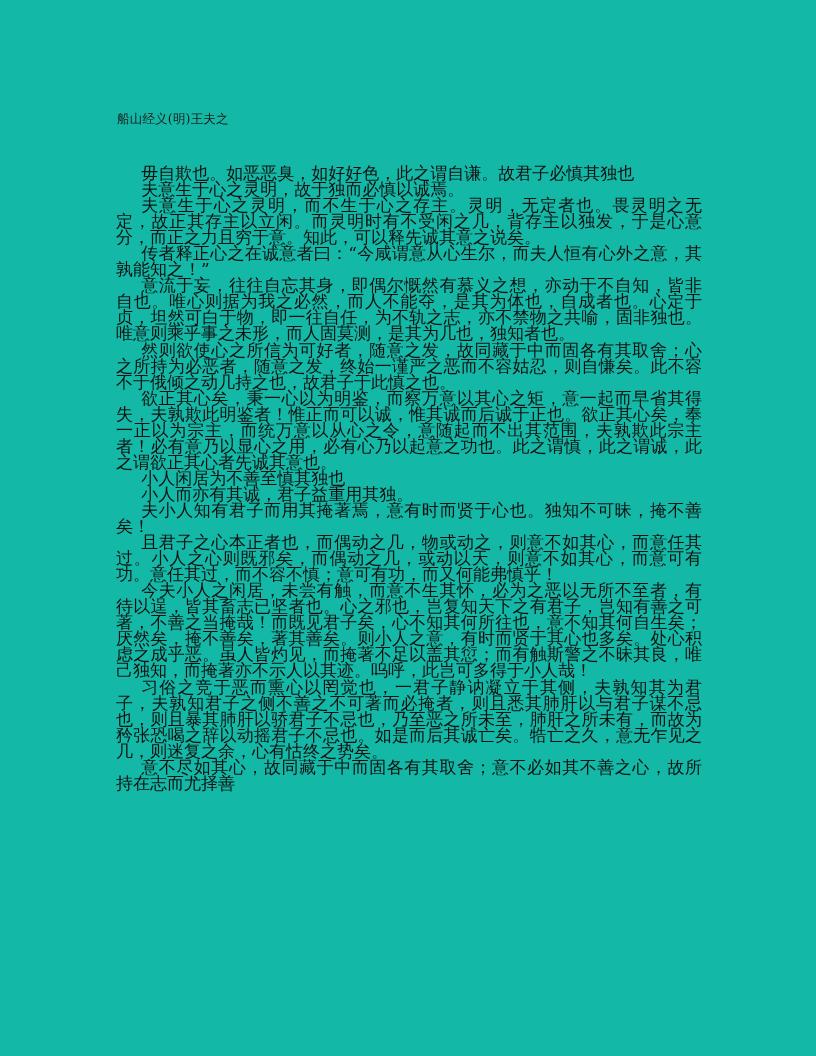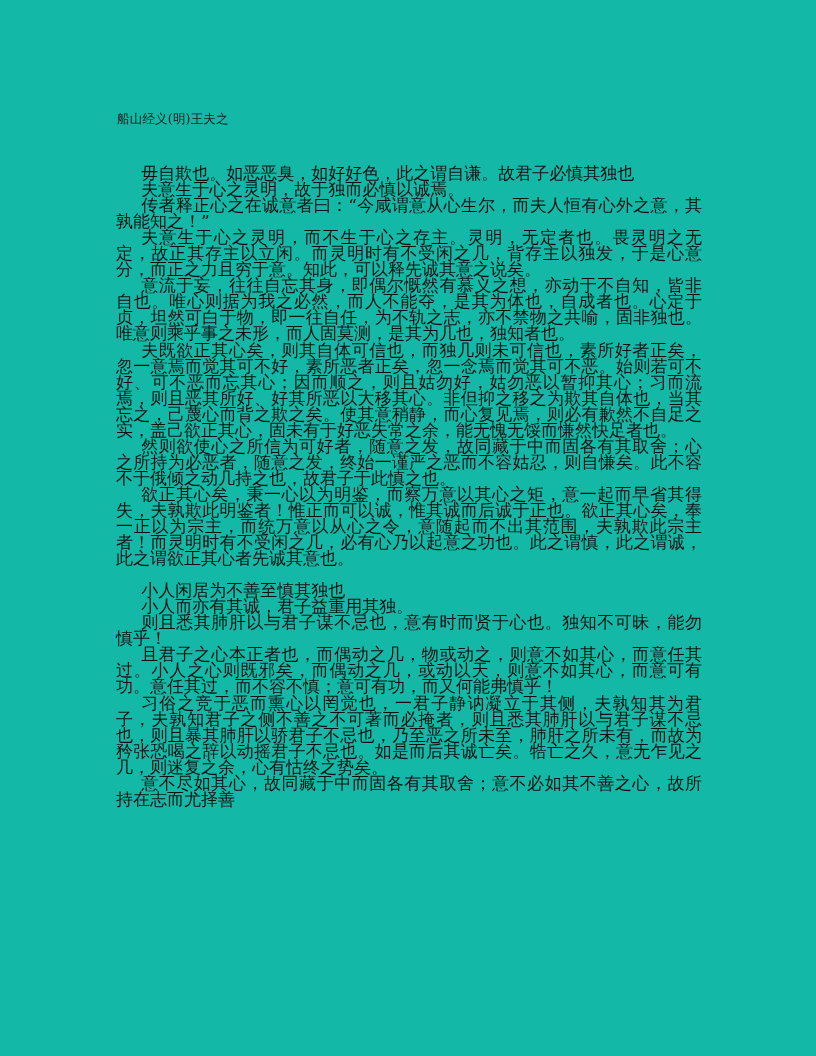--- a/index.html
+++ b/index.html
@@ -42,41 +42,40 @@
     font-size: 17px;
     line-height: 16.05px;
     text-align: justify;
     text-justify: inter-ideograph;
     text-indent: 25.2px;
     color: #111111;
     letter-spacing: 0px;
     word-break: break-all;
   }
   .para.spaced-before {
-    margin-top: 16px;
   }
 </style>
 </head>
 <body>
 
 <div class="page">
 
   <div class="doc-title">船山经义(明)王夫之</div>
 
   <div class="body-block">
     <p class="para">毋自欺也。如恶恶臭，如好好色，此之谓自谦。故君子必慎其独也</p>
     <p class="para">夫意生于心之灵明，故于独而必慎以诚焉。</p>
+    <p class="para">夫意生于心之灵明，而不生于心之存主。灵明，无定者也。畏灵明之无定，故正其存主以立闲。而灵明时有不受闲之几，背存主以独发，于是心意分，而正之力且穷于意。知此，可以释先诚其意之说矣。</p>
     <p class="para">传者释正心之在诚意者曰：“今咸谓意从心生尔，而夫人恒有心外之意，其孰能知之！”</p>
-    <p class="para">夫意生于心之灵明，而不生于心之存主。灵明，无定者也。畏灵明之无定，故正其存主以立闲。而灵明时有不受闲之几，背存主以独发，于是心意分，而正之力且穷于意。知此，可以释先诚其意之说矣。</p>
     <p class="para">意流于妄，往往自忘其身，即偶尔慨然有慕义之想，亦动于不自知，皆非自也。唯心则据为我之必然，而人不能夺，是其为体也，自成者也。心定于贞，坦然可白于物，即一往自任，为不轨之志，亦不禁物之共喻，固非独也。唯意则乘乎事之未形，而人固莫测，是其为几也，独知者也。</p>
-    <p class="para">夫既欲正其心矣，则其自体可信也，而独几则未可信也，素所好者正矣，忽一意焉而觉其可不好，素所恶者正矣，忽一念焉而觉其可不恶。始则若可不好、可不恶而忘其心；因而顺之，则且姑勿好，姑勿恶以暂抑其心；习而流焉，则且恶其所好、好其所恶以大移其心。非但抑之移之为欺其自体也，当其忘之，己蔑心而背之欺之矣。使其意稍静，而心复见焉，则必有歉然不自足之实，盖己欲正其心，固未有于好恶失常之余，能无愧无馁而慊然快足者也。</p>
     <p class="para">然则欲使心之所信为可好者，随意之发，故同藏于中而固各有其取舍；心之所持为必恶者，随意之发，终始一谨严之恶而不容姑忍，则自慊矣。此不容不于俄倾之动几持之也，故君子于此慎之也。</p>
-    <p class="para">欲正其心矣，秉一心以为明鉴，而察万意以其心之矩，意一起而早省其得失，夫孰欺此明鉴者！惟正而可以诚，惟其诚而后诚于正也。欲正其心矣，奉一正以为宗主，而统万意以从心之令，意随起而不出其范围，夫孰欺此宗主者！而灵明时有不受闲之几，必有心乃以起意之功也。此之谓慎，此之谓诚，此之谓欲正其心者先诚其意也。</p>
+    <p class="para">欲正其心矣，秉一心以为明鉴，而察万意以其心之矩，意一起而早省其得失，夫孰欺此明鉴者！惟正而可以诚，惟其诚而后诚于正也。欲正其心矣，奉一正以为宗主，而统万意以从心之令，意随起而不出其范围，夫孰欺此宗主者！必有意乃以显心之用，必有心乃以起意之功也。此之谓慎，此之谓诚，此之谓欲正其心者先诚其意也。</p>
 
     <p class="para spaced-before">小人闲居为不善至慎其独也</p>
     <p class="para">小人而亦有其诚，君子益重用其独。</p>
-    <p class="para">则且悉其肺肝以与君子谋不忌也，意有时而贤于心也。独知不可昧，能勿慎乎！</p>
+    <p class="para">夫小人知有君子而用其掩著焉，意有时而贤于心也。独知不可昧，掩不善矣！</p>
     <p class="para">且君子之心本正者也，而偶动之几，物或动之，则意不如其心，而意任其过。小人之心则既邪矣，而偶动之几，或动以天，则意不如其心，而意可有功。意任其过，而不容不慎；意可有功，而又何能弗慎乎！</p>
+    <p class="para">今夫小人之闲居，未尝有触，而意不生其怀，必为之恶以无所不至者，有待以逞，皆其畜志已坚者也。心之邪也，岂复知天下之有君子，岂知有善之可著，不善之当掩哉！而既见君子矣，心不知其何所往也，意不知其何自生矣；厌然矣，掩不善矣，著其善矣。则小人之意，有时而贤于其心也多矣。处心积虑之成乎恶。虽人皆灼见，而掩著不足以盖其愆；而有触斯警之不昧其良，唯己独知，而掩著亦不示人以其迹。呜呼，此岂可多得于小人哉！</p>
     <p class="para">习俗之竞于恶而熏心以罔觉也，一君子静讷凝立于其侧，夫孰知其为君子，夫孰知君子之侧不善之不可著而必掩者，则且悉其肺肝以与君子谋不忌也，则且暴其肺肝以骄君子不忌也，乃至恶之所未至，肺肝之所未有，而故为矜张恐喝之辞以动摇君子不忌也。如是而后其诚亡矣。牿亡之久，意无乍见之几，则迷复之余，心有怙终之势矣。</p>
     <p class="para">意不尽如其心，故同藏于中而固各有其取舍；意不必如其不善之心，故所持在志而尤择善</p>
   </div>
 
 </div>
 
 </body></html>

